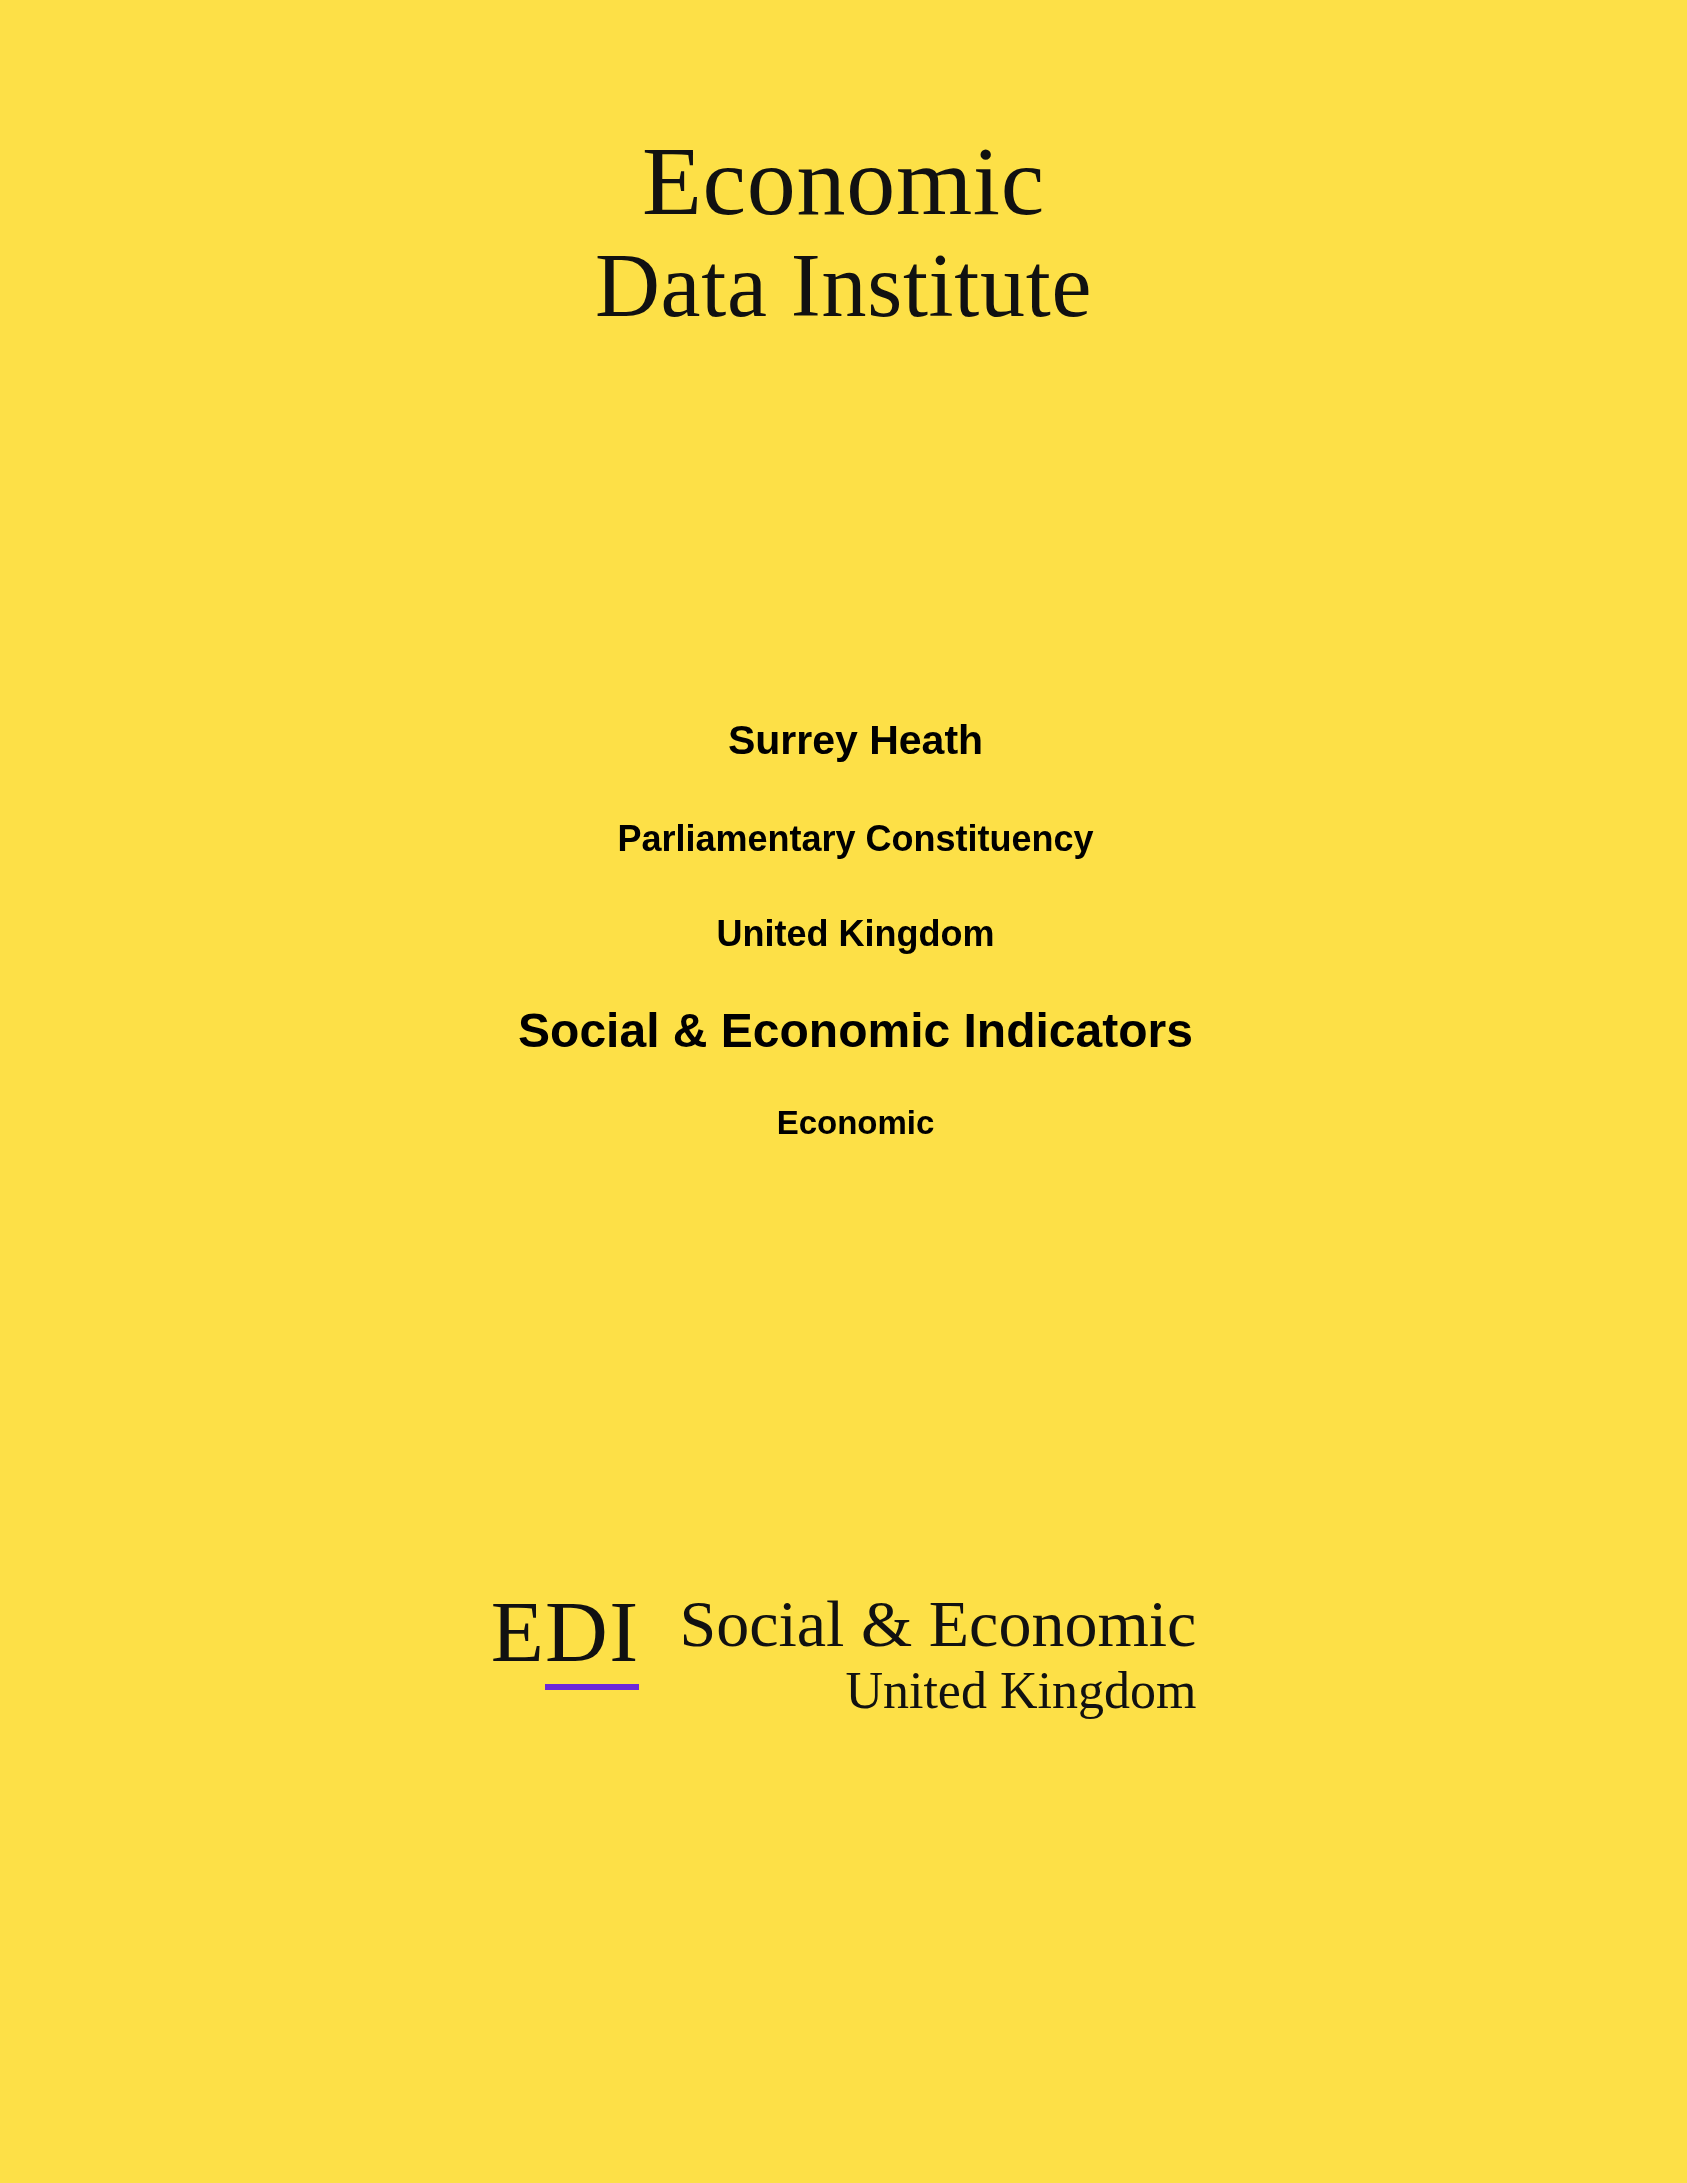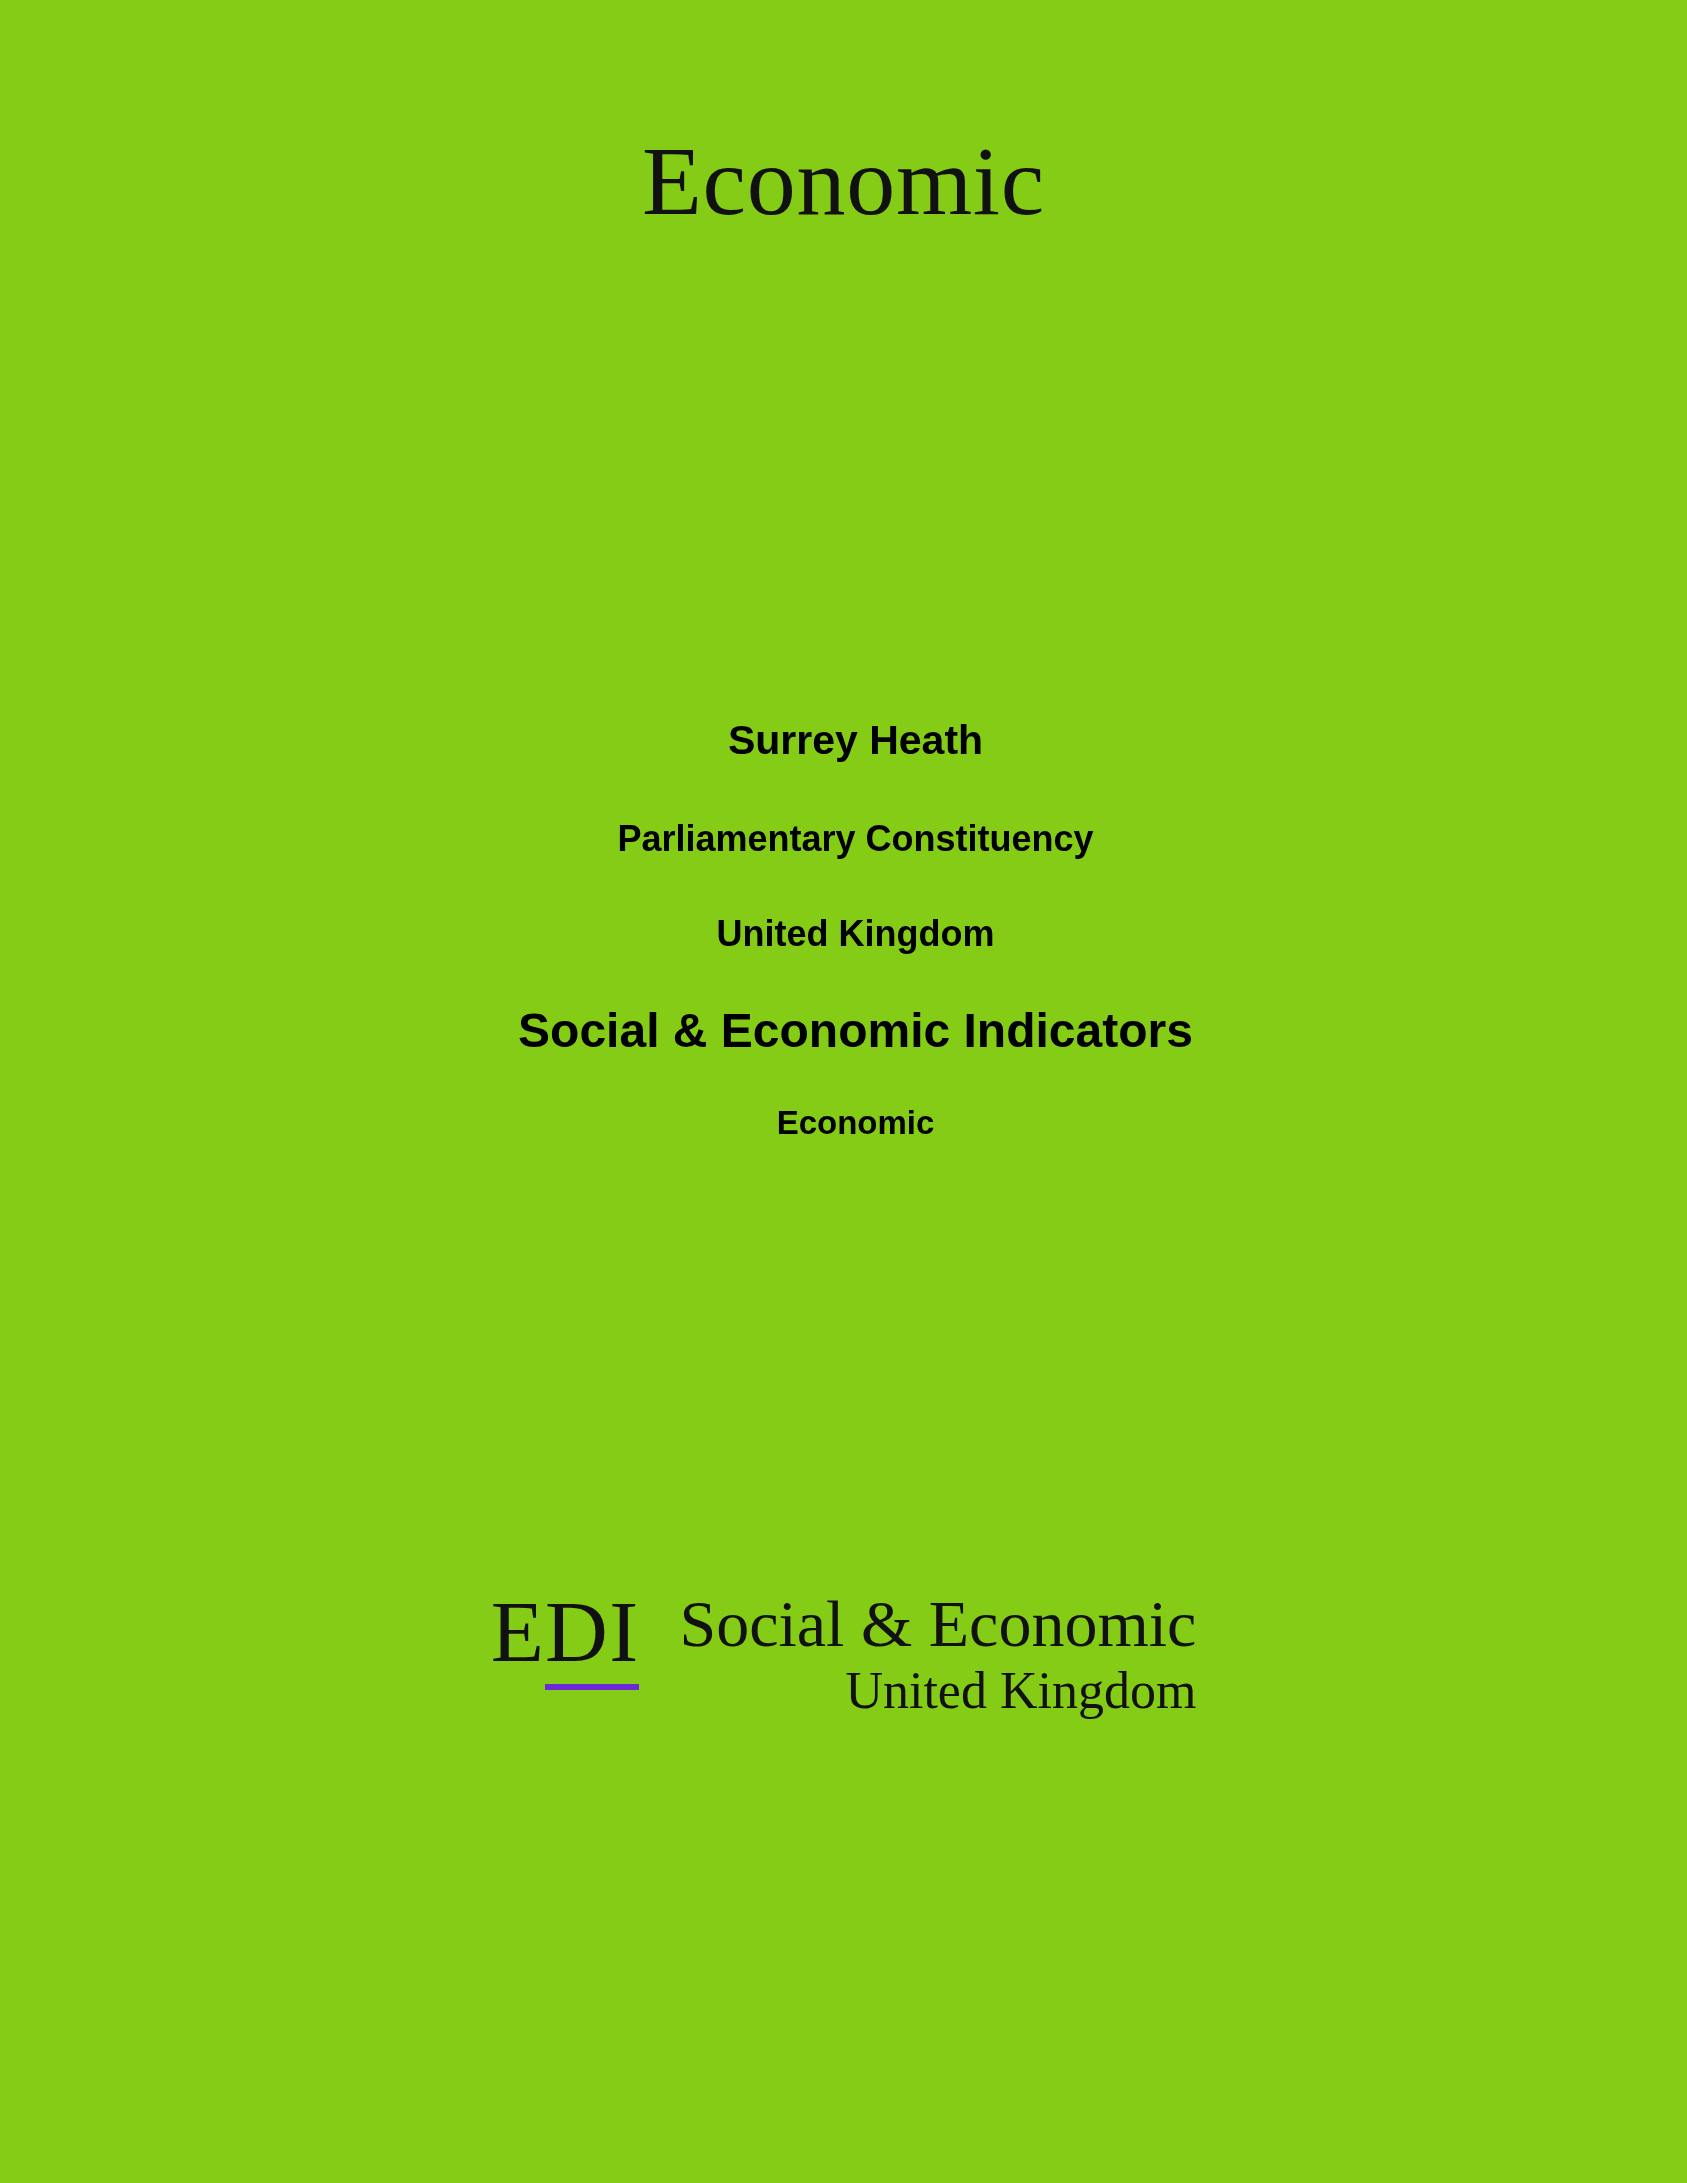--- a/index.html
+++ b/index.html
@@ -14,21 +14,21 @@
     font-family: "Liberation Sans", sans-serif;
     color: #000000;
     overflow: hidden;
   }
 
   .page {
     position: absolute;
     inset: 0;
     width: 1687px;
     height: 2183px;
-    background: #84cc16;
+    background: #fde047;
   }
 
   
   .masthead {
     position: absolute;
     top: 132px;
     left: 0;
     width: 1687px;
     text-align: center;
     font-family: "Liberation Serif", serif;
@@ -98,20 +98,21 @@
   .edi-words .w1 { font-size: 66px; display: block; letter-spacing: 0px; }
   .edi-words .w2 { font-size: 52px;  display: block; margin-top: 8px; }
 </style>
 </head>
 <body>
 
 <div class="page">
 
   <div class="masthead">
     <span class="line1">Economic</span>
+    <span class="line2">Data Institute</span>
   </div>
 
   <div class="title-block">
     <div class="t-area">Surrey Heath</div>
     <div class="t-type">Parliamentary Constituency</div>
     <div class="t-country">United Kingdom</div>
     <div class="t-indicators">Social &amp; Economic Indicators</div>
     <div class="t-doctype">Economic</div>
   </div>
 

